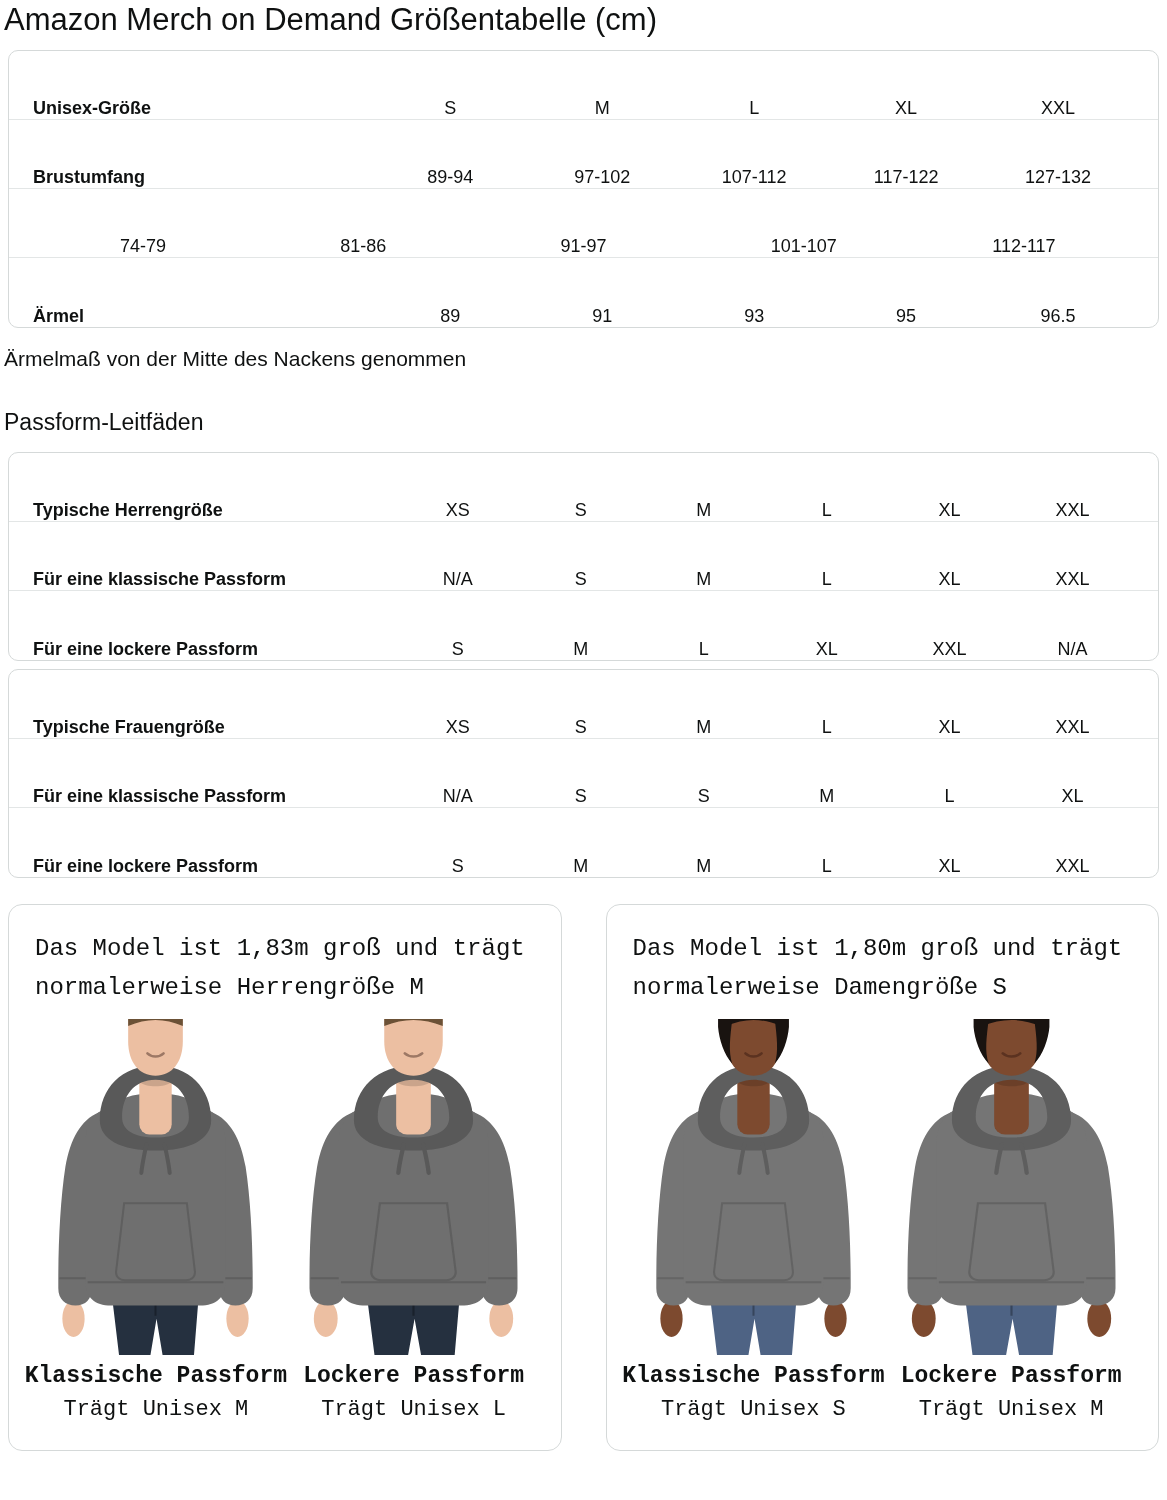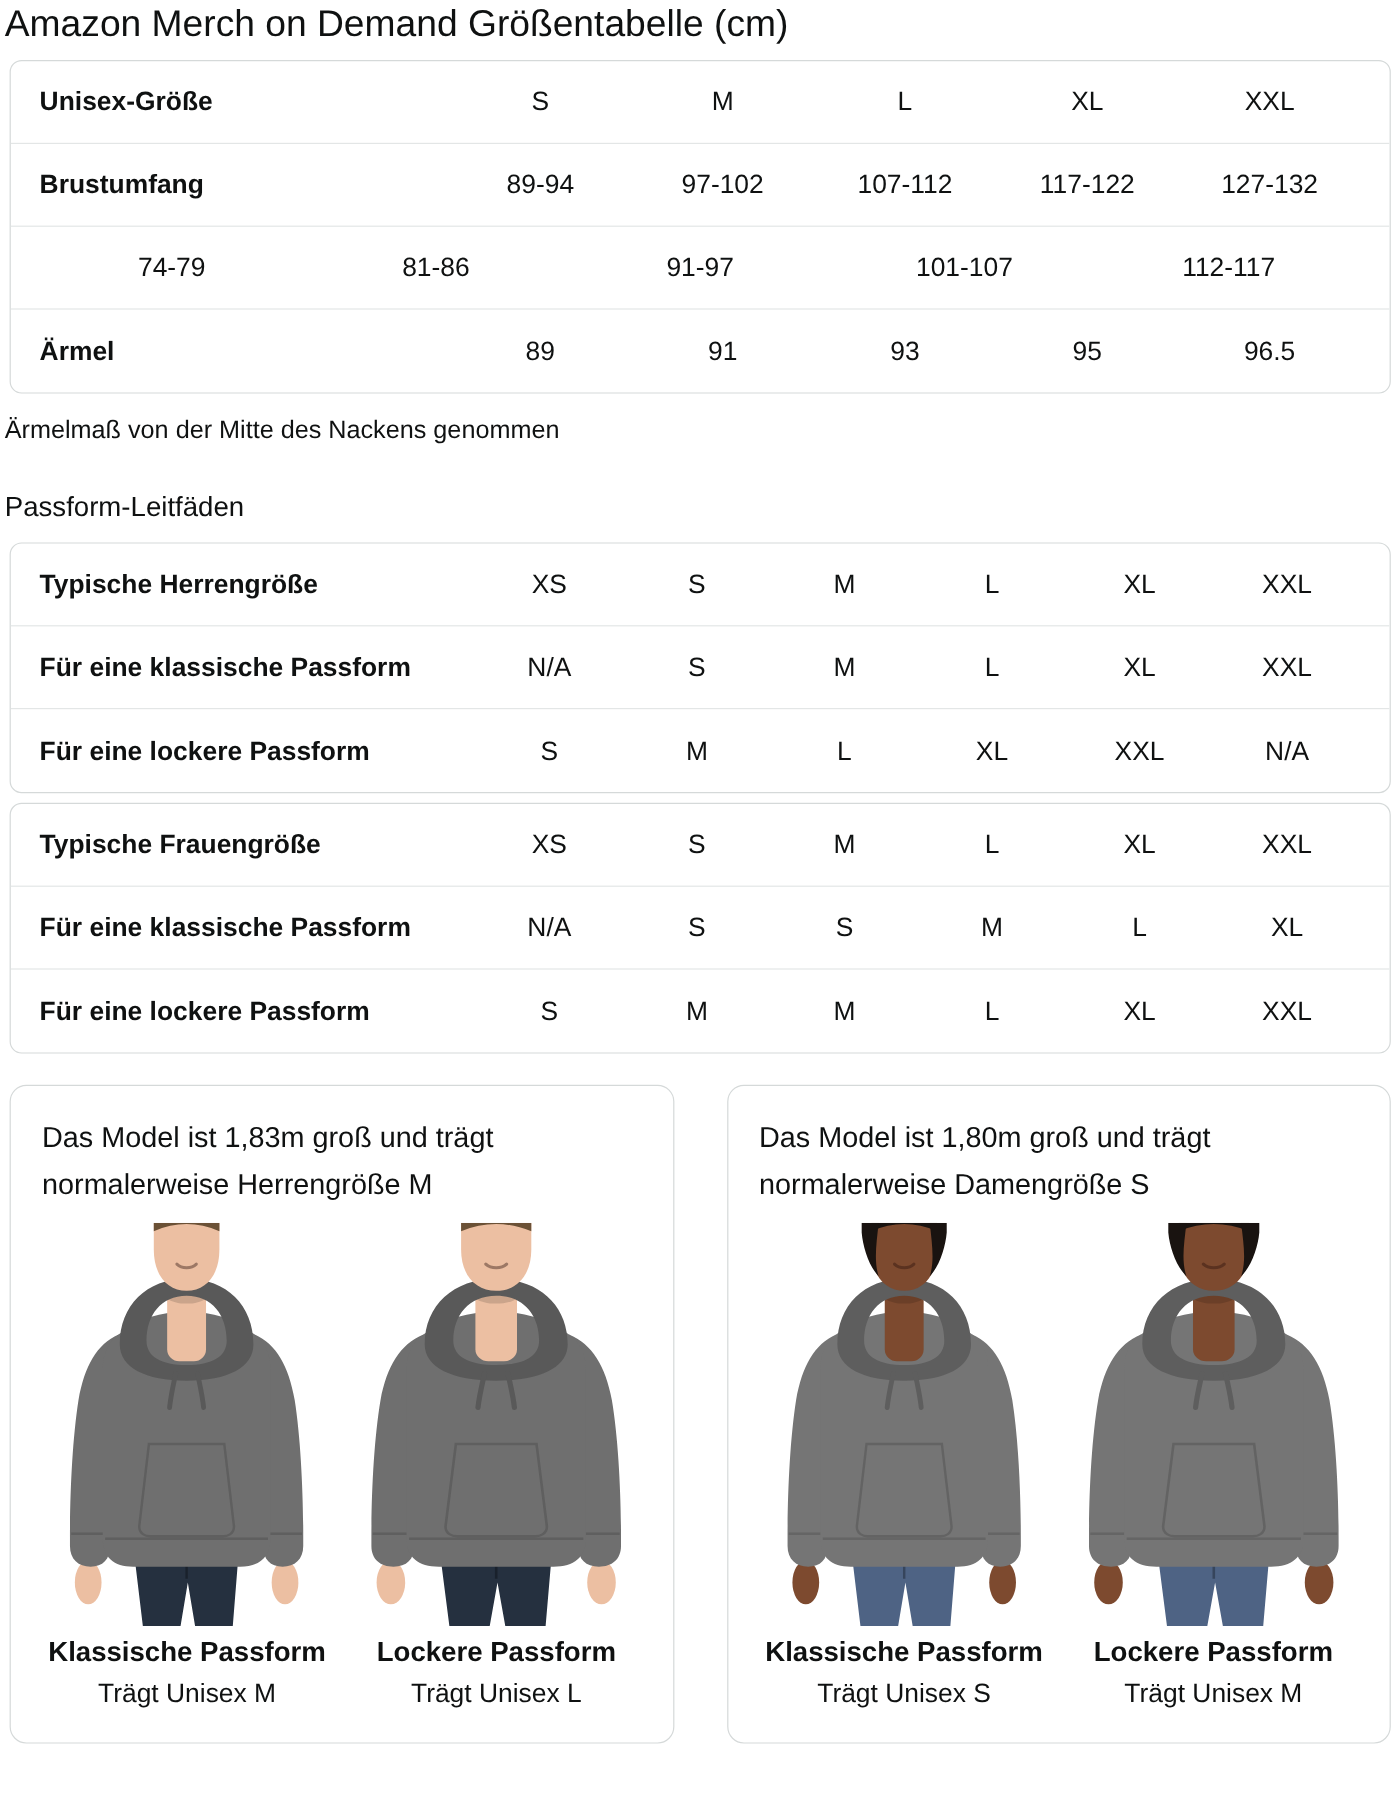--- a/index.html
+++ b/index.html
@@ -17,38 +17,38 @@
   }
 
   .card {
     border:1px solid #d5d9d9;
     border-radius:10px;
     background:#fff;
     overflow:hidden;
   }
 
   .trow {
-    display:flex; align-items:center;
+    display:flex; align-items:flex-end;
     height:69px; padding:0 24px;
     border-bottom:1px solid #e3e6e6;
-    font-size:22px;
+    font-size:18px;
   }
   .trow:last-child { border-bottom:none; }
   .tlabel { font-weight:700; }
   .size-table .tlabel { flex:0 0 31%; }
   .size-table .tval  { flex:1; text-align:center; }
   .fit-table .tlabel { flex:0 0 33%; }
   .fit-table .tval   { flex:1; text-align:center; }
 
   .note { font-size:21px; margin:18px 0 0 -4px; line-height:26px; }
   .section-heading { font-size:23px; font-weight:400; margin:36px 0 16px -4px; line-height:28px; }
 
   .fit-card-2 { margin-top:8px; }
 
-  .model-row { display:flex; gap:44px; margin-top:26px; }
+  .model-row { display:flex; gap:44px; margin-top:26px;font-family:Liberation Mono, monospace; }
   .model-card { flex:1; border-radius:14px; padding:24px 22px 28px 22px; }
   .model-desc { font-size:24px; line-height:39px; margin:0 0 12px 4px; }
   .figures { display:flex; justify-content:flex-start; gap:8px; }
   .fig { margin:0; display:flex; flex-direction:column; align-items:center; flex:1; min-width:0; }
   .fig svg.model { width:243px; height:auto; display:block; }
   .fig.loose svg.model { transform:scaleX(1.07); }
   .fit-name { font-weight:700; font-size:23px; margin-top:8px; text-align:center; white-space:nowrap; }
   .fit-size { font-size:22px; margin-top:8px; text-align:center; white-space:nowrap; }
 
   

